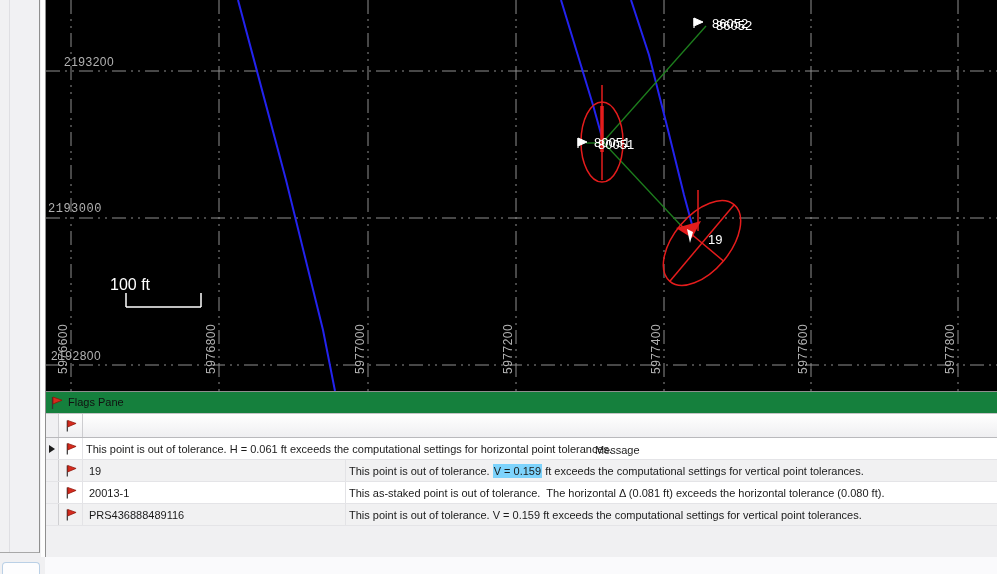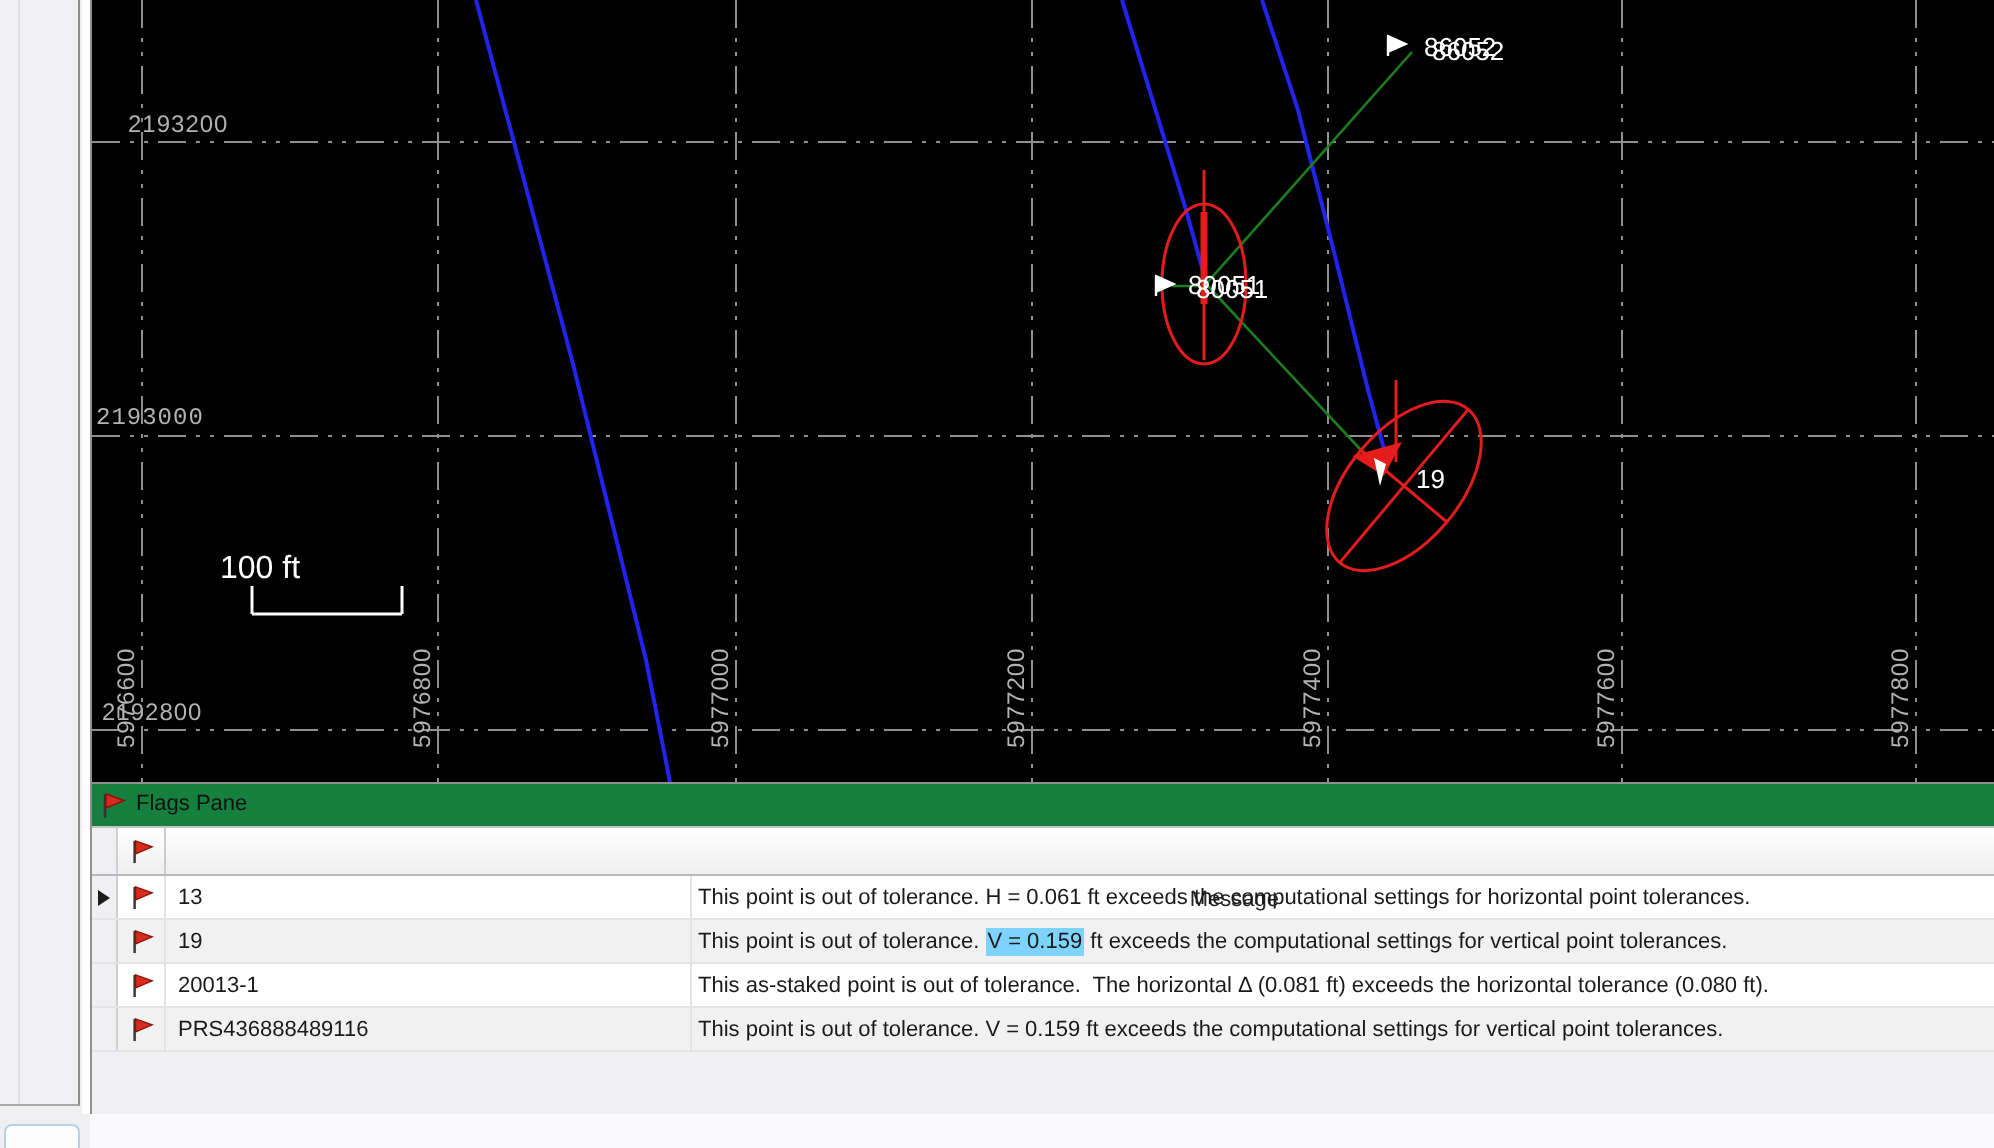--- a/index.html
+++ b/index.html
@@ -168,21 +168,20 @@
     <div class="grid-row">
       <div class="c-gutter">
         <span class="cur-row-arrow"></span>
       </div>
       <div class="c-flag">
         <svg class="flag-center" width="12" height="13" viewBox="0 0 13 14">
           <line x1="2.5" y1="1" x2="2.5" y2="13" stroke="#333" stroke-width="1.3"></line>
           <path d="M3 1 L12 4.2 L3 8 Z" fill="#d62b1f" stroke="#8f1408" stroke-width="0.8"></path>
         </svg>
       </div>
-      <div class="c-object">13</div>
       <div class="c-message"><span>This point is out of tolerance. H = 0.061 ft exceeds the computational settings for horizontal point tolerances.</span></div>
     </div>
 
     <div class="grid-row alt">
       <div class="c-gutter"></div>
       <div class="c-flag">
         <svg class="flag-center" width="12" height="13" viewBox="0 0 13 14">
           <line x1="2.5" y1="1" x2="2.5" y2="13" stroke="#333" stroke-width="1.3"></line>
           <path d="M3 1 L12 4.2 L3 8 Z" fill="#d62b1f" stroke="#8f1408" stroke-width="0.8"></path>
         </svg>

